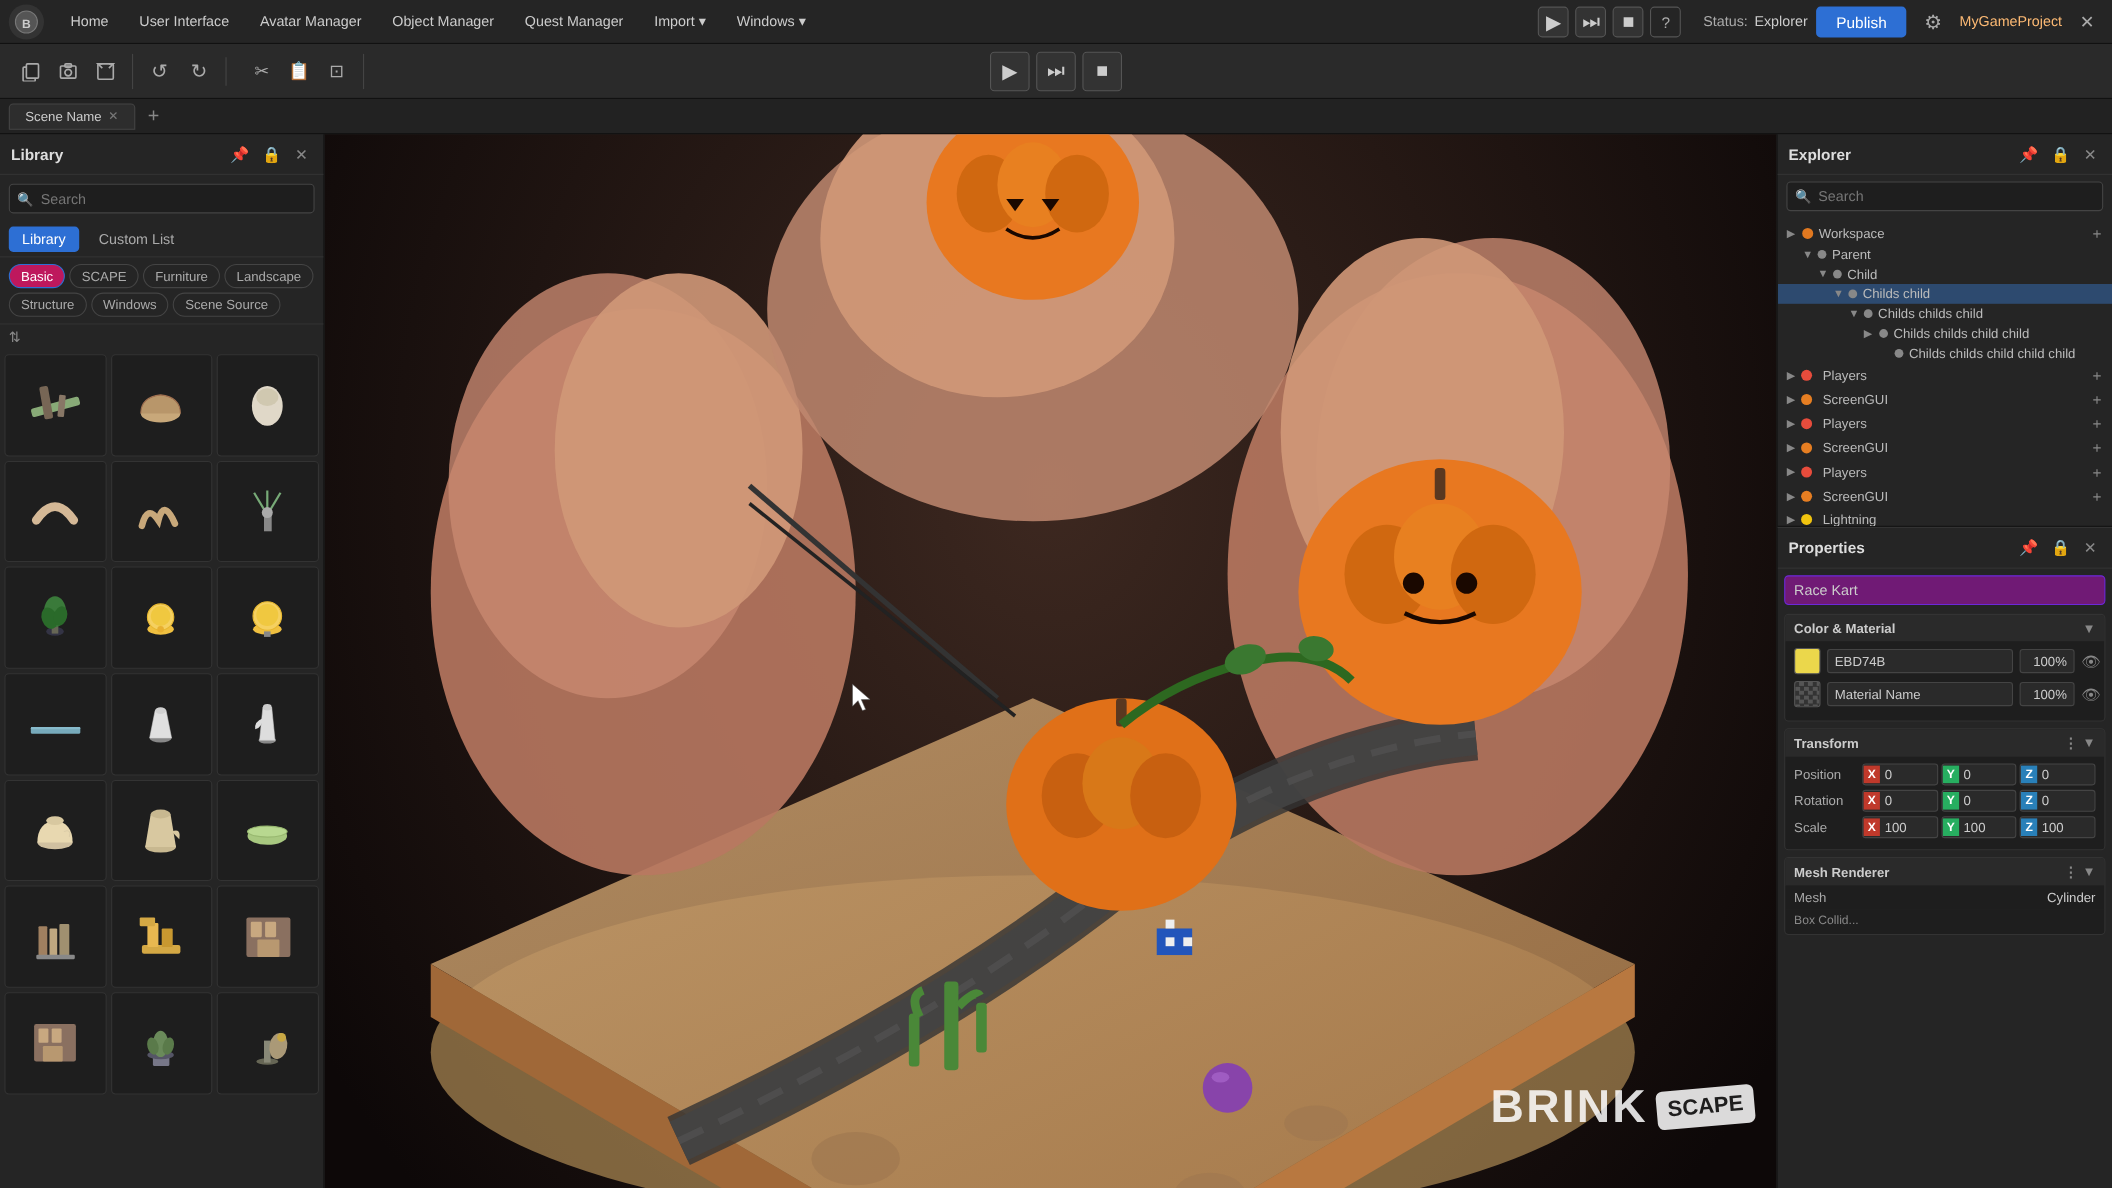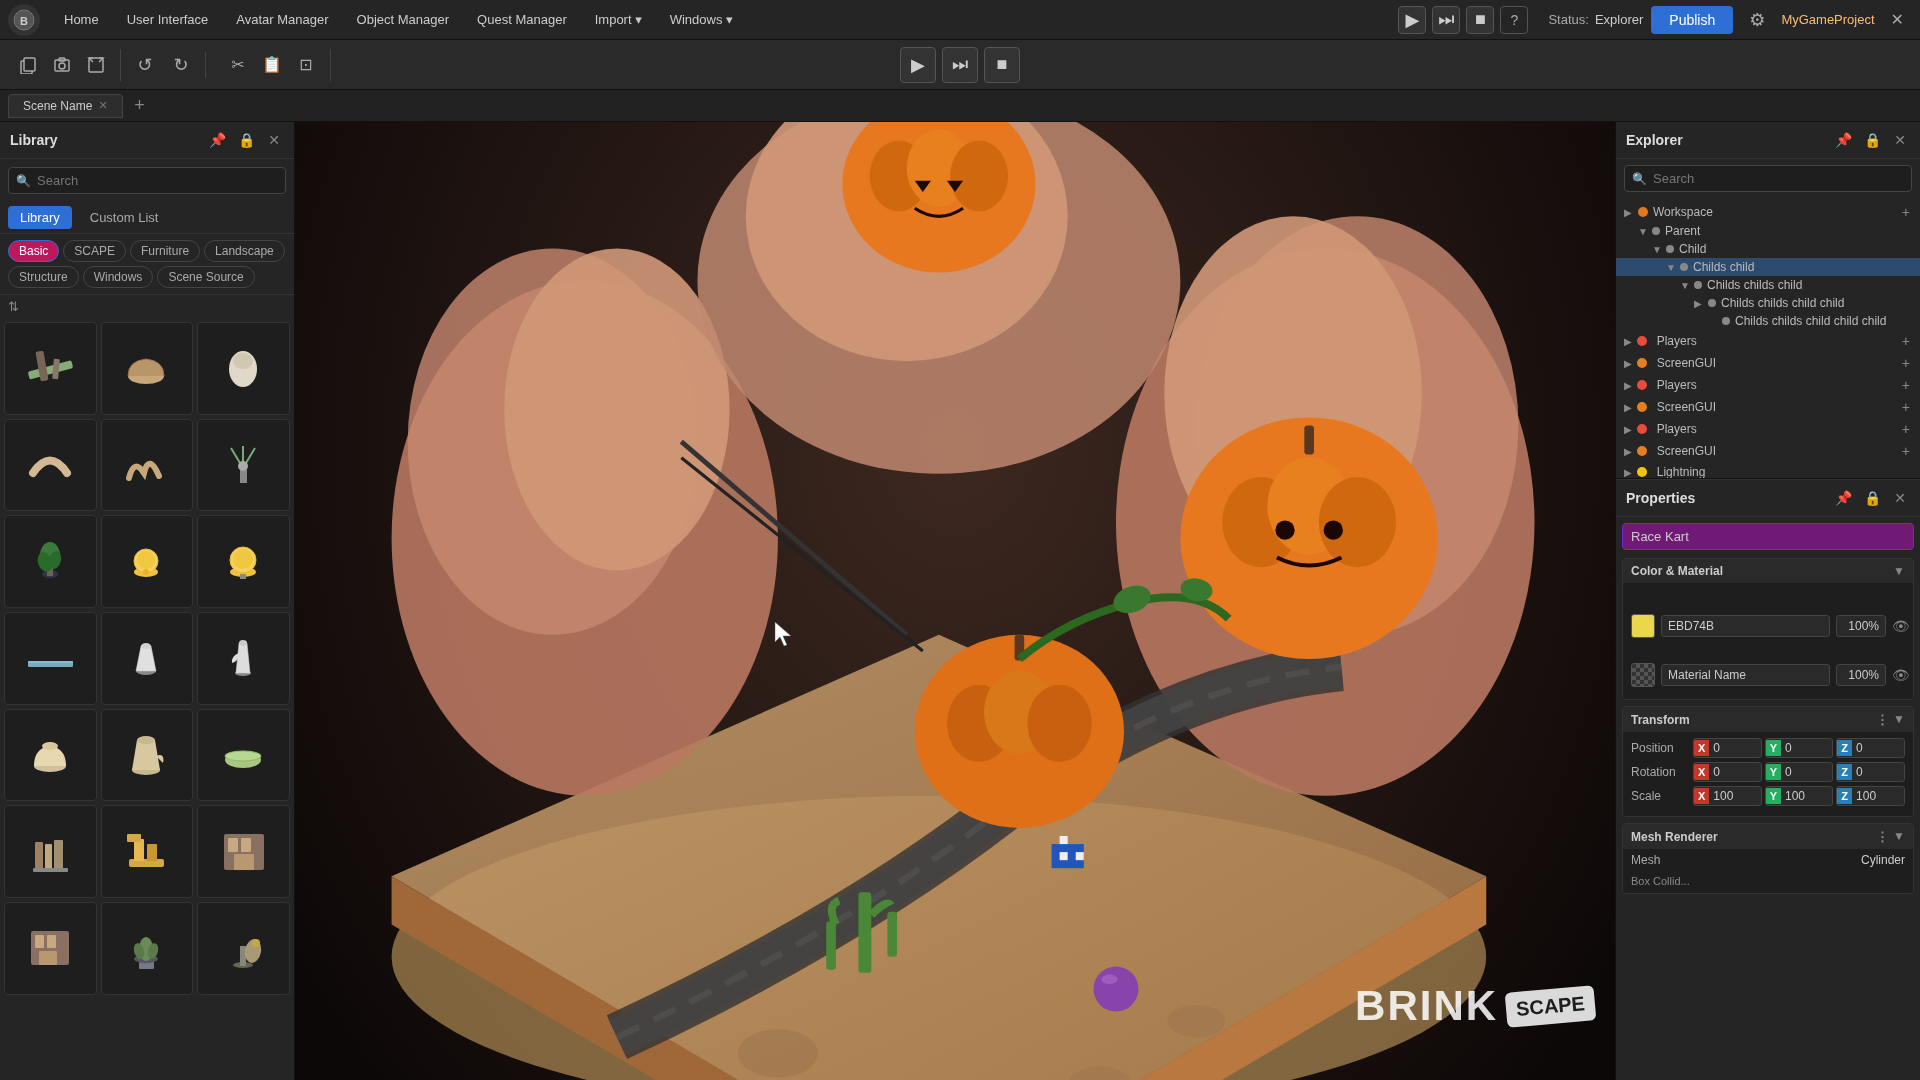--- a/index.html
+++ b/index.html
@@ -481,21 +481,20 @@
       font-weight: 600;
     }
     .prop-section-header .arrow { color: #888; }
     .prop-section-body { padding: 6px 8px; background: #1e1e1e; }
 
     .color-material-row {
       display: flex;
       align-items: center;
       gap: 6px;
       margin-bottom: 6px;
-      margin-top: 25px;
     }
     .color-swatch {
       width: 24px; height: 24px;
       border-radius: 3px;
       border: 1px solid #555;
       cursor: pointer;
       flex-shrink: 0;
     }
     .color-input {
       flex: 1;

